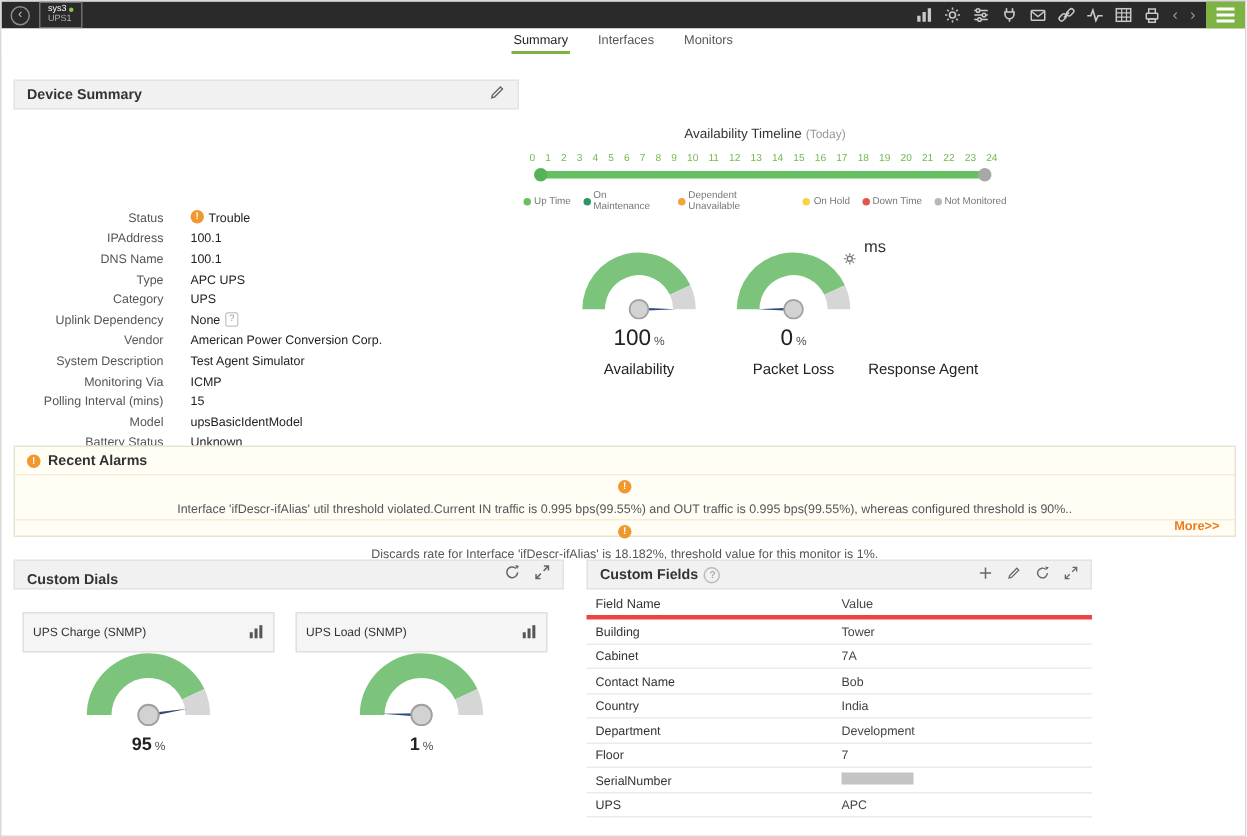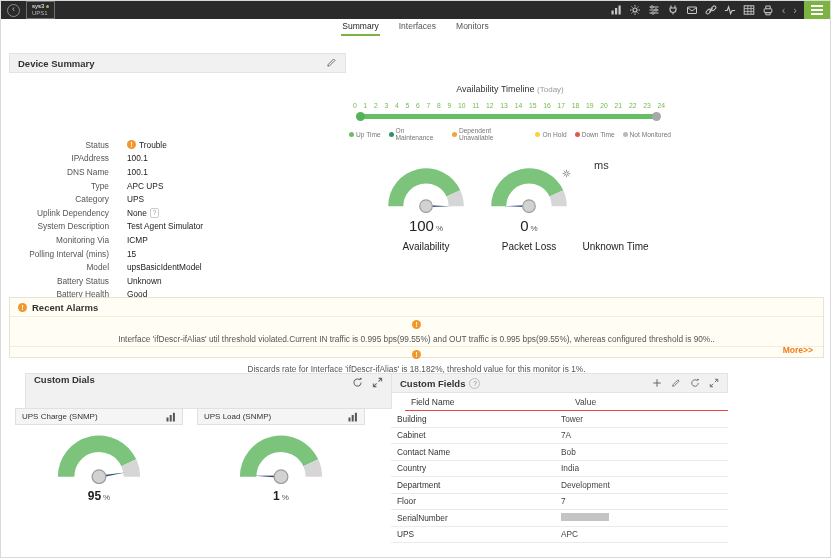--- a/index.html
+++ b/index.html
@@ -61,54 +61,54 @@
   
   .gauge-svg{position:absolute;width:84px;height:49px;}
   .g-avail{left:383px;top:163px;} .g-loss{left:486px;top:163px;}
   .gauge-value{position:absolute;width:84px;text-align:center;top:216px;font-size:15px;color:#222;}
   .gv-avail{left:383px;} .gv-loss{left:486px;}
   .unit{font-size:8px;color:#555;margin-left:2px;font-weight:normal;}
   .gauge-label{position:absolute;top:240px;width:84px;text-align:center;font-size:10px;color:#222;}
   .gl-avail{left:383px;} .gl-loss{left:486px;}
   .rt{position:absolute;left:567px;top:157px;width:95px;text-align:center;}
   .rt-num{font-size:34px;color:#222;line-height:38px;letter-spacing:1px;}
-  .rt-unit{display:block;text-align:left;margin-left:26px;font-size:11px;color:#333;margin-top:1px;}
+  .rt-unit{display:block;text-align:left;margin-left:8px;font-size:11px;color:#333;margin-top:1px;}
   .rt-label{position:absolute;left:567px;top:240px;width:95px;text-align:center;font-size:10px;color:#222;}
   .mini-gear{position:absolute;left:561px;top:163px;cursor:pointer;}
 
   
   .alarms{position:absolute;left:8px;top:296px;width:815px;height:61px;background:#fffdf4;
           border:1px solid #e9e4d2;box-sizing:border-box;}
   .alarms-header{display:flex;align-items:center;gap:5px;padding:4px 8px 3px;}
   .alarms-title{font-size:9.5px;font-weight:bold;color:#333;}
   .alarm-ico{width:9px;height:9px;border-radius:50%;background:#f0982d;color:#fff;font-size:6.5px;
              font-weight:bold;line-height:9px;text-align:center;flex:0 0 auto;}
   .alarm-row{display:flex;align-items:center;gap:5px;padding:2.5px 8px;font-size:8.3px;color:#555;
              border-top:1px solid #f3eeda;flex-direction:column;}
   .more-link{position:absolute;right:10px;bottom:2px;font-size:8.5px;color:#ef7c1a;font-weight:bold;cursor:pointer;}
 
   
-  .cd-header{position:absolute;left:24px;top:372px;width:367px;height:36px;background:#f1f1f1;
-             border:1px solid #e3e3e3;box-sizing:border-box;display:flex;align-items:flex-start;padding:0 8px;}
-  .dial-card-h{position:absolute;top:407px;width:168px;height:17px;background:#f5f5f5;border:1px solid #e0e0e0;
+  .cd-header{position:absolute;left:8px;top:372px;width:367px;height:20px;background:#f1f1f1;
+             border:1px solid #e3e3e3;box-sizing:border-box;display:flex;align-items:flex-end;padding:0 8px;}
+  .dial-card-h{position:absolute;top:407px;width:168px;height:27px;background:#f5f5f5;border:1px solid #e0e0e0;
                box-sizing:border-box;display:flex;align-items:center;padding:0 6px;}
   .dch-1{left:14px;} .dch-2{left:196px;}
   .dial-title{font-size:8px;color:#333;}
   .dial-svg{position:absolute;width:92px;height:53px;top:430px;}
   .dsvg-1{left:52px;} .dsvg-2{left:234px;}
   .dial-value{position:absolute;top:488px;width:168px;text-align:center;font-size:12px;font-weight:bold;color:#222;}
   .dv-1{left:14px;} .dv-2{left:196px;}
 
   .cf-header{position:absolute;left:390px;top:372px;width:337px;height:20px;background:#f1f1f1;
              border:1px solid #e3e3e3;box-sizing:border-box;display:flex;align-items:center;padding:0 8px;gap:4px;}
   .q-badge{width:9px;height:9px;border-radius:50%;border:1px solid #bbb;color:#888;font-size:6.5px;
            line-height:9px;text-align:center;cursor:pointer;}
   .cf-table{position:absolute;left:390px;top:392px;width:337px;}
   .cf-row{display:flex;height:15.5px;align-items:center;border-bottom:1px solid #ebebeb;font-size:8.3px;}
-  .cf-row.head{height:17px;border-bottom:1px solid #ef4444;color:#666;font-size:8.5px;margin-left:14px;}
+  .cf-row.head{height:17px;border-bottom:3px solid #ef4444;color:#666;font-size:8.5px;}
   .cf-name{width:170px;padding-left:6px;box-sizing:border-box;color:#333;}
   .cf-val{color:#444;}
   .redacted{display:inline-block;width:48px;height:8px;background:#c4c4c4;}
 </style>
 </head>
 <body>
 
 <div class="page">
 
   <header class="topbar">
@@ -233,20 +233,26 @@
       <div class="kv-value">
           <span>UPS</span>
         </div>
     </div>
     <div class="kv-row">
       <div class="kv-label">Uplink Dependency</div>
       <div class="kv-value">
         <span>None</span>
         <span class="help-badge">?</span>
       </div>
+    </div>
+    <div class="kv-row">
+      <div class="kv-label">Vendor</div>
+      <div class="kv-value">
+          <span>American Power Conversion Corp.</span>
+        </div>
     </div>
     <div class="kv-row">
       <div class="kv-label">System Description</div>
       <div class="kv-value">
           <span>Test Agent Simulator</span>
         </div>
     </div>
     <div class="kv-row">
       <div class="kv-label">Monitoring Via</div>
       <div class="kv-value">
@@ -365,21 +371,21 @@
   <span class="mini-gear">
     <svg width="9" height="9" viewBox="0 0 12 12">
         <circle cx="6" cy="6" r="2.2" fill="none" stroke="#777" stroke-width="1.2"></circle>
         <path d="M6,0.8v2 M6,9.2v2 M0.8,6h2 M9.2,6h2 M2.3,2.3l1.4,1.4 M8.3,8.3l1.4,1.4 M9.7,2.3L8.3,3.7 M3.7,8.3l-1.4,1.4" stroke="#777" stroke-width="1"></path>
       </svg>
   </span>
 
   <div class="rt">
     <span class="rt-unit">ms</span>
   </div>
-  <div class="rt-label">Unknown Time</div>
+  <div class="rt-label">Response Agent</div>
 
   <section class="alarms">
     <div class="alarms-header">
       <span class="alarm-ico">!</span>
       <span class="alarms-title">Recent Alarms</span>
     </div>
     <div class="alarm-row">
       <span class="alarm-ico">!</span>
       <span>Interface 'ifDescr-ifAlias' util threshold violated.Current IN traffic is 0.995 bps(99.55%) and OUT traffic is 0.995 bps(99.55%), whereas configured threshold is 90%..</span>
     </div>

